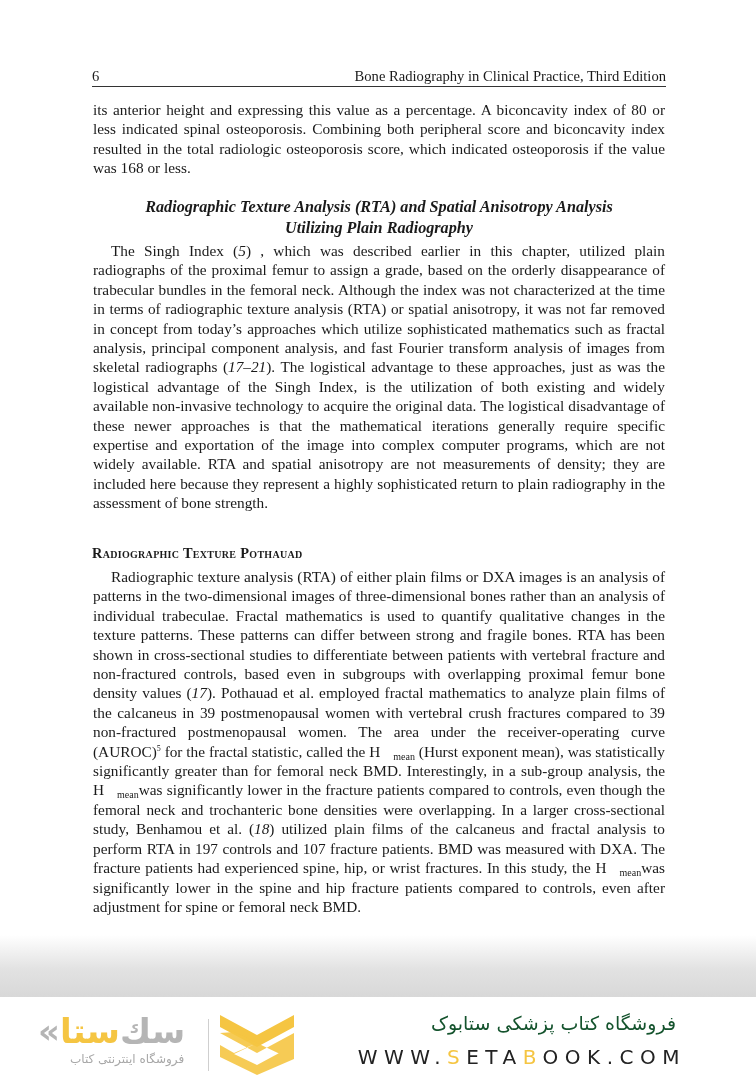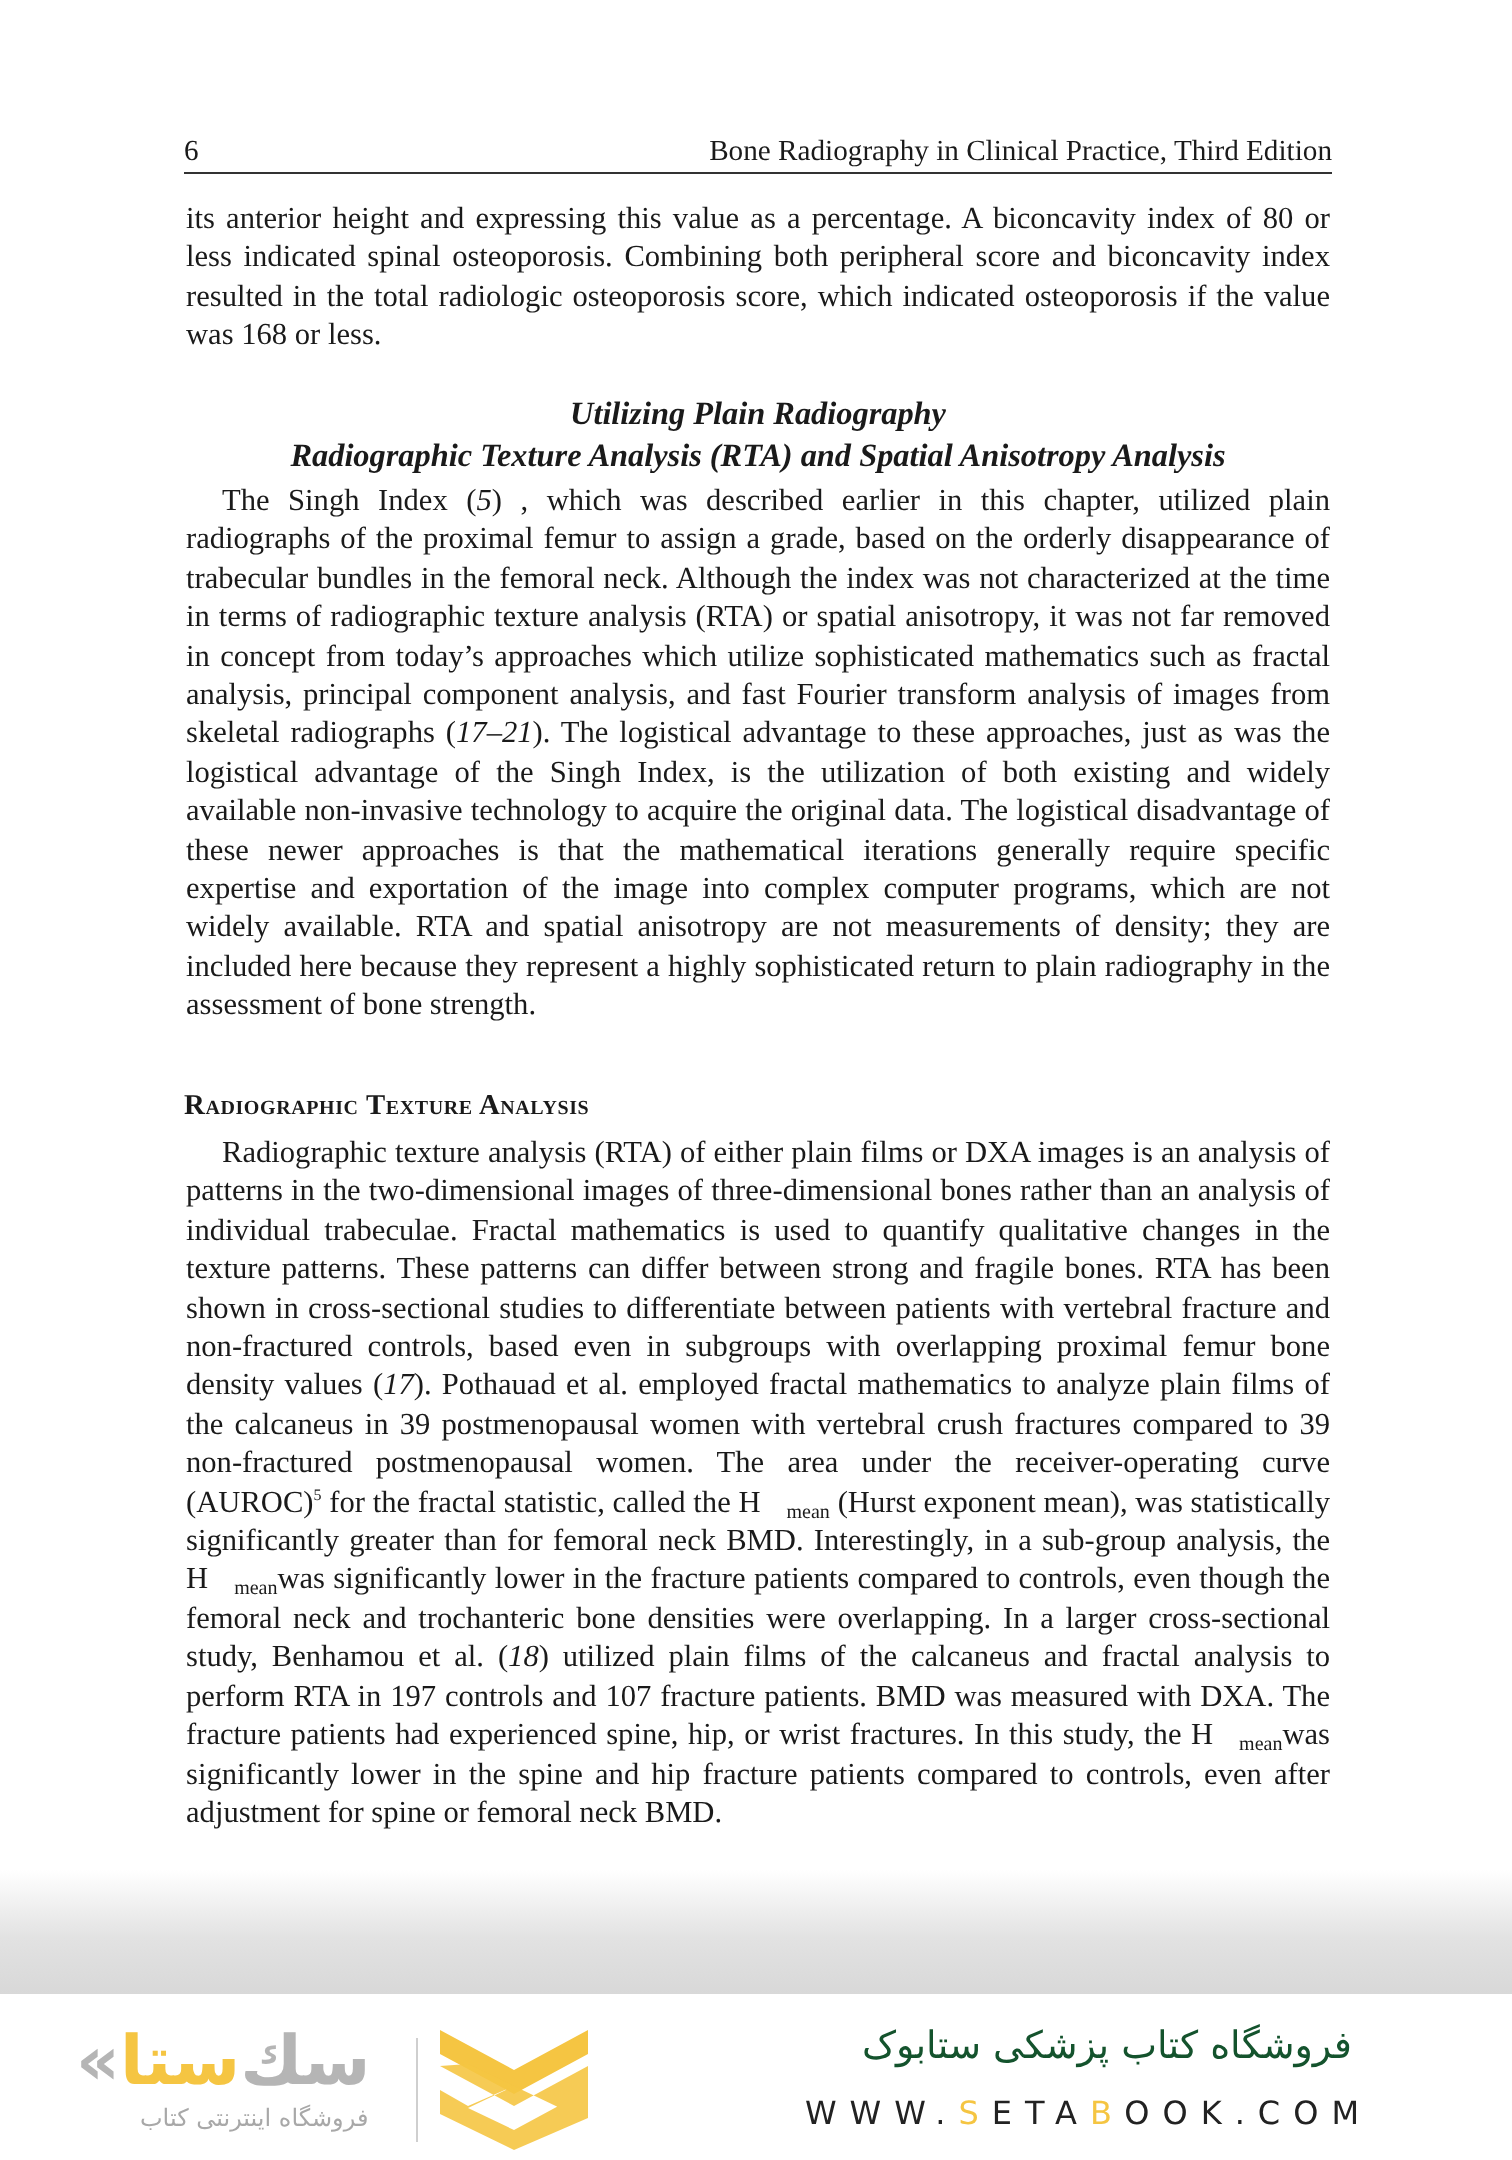--- a/index.html
+++ b/index.html
@@ -57,47 +57,47 @@
     font-size: 12px; color: #a8a8a8; direction: rtl; line-height: 16px; text-align: right;
   }
   .logo-divider { position: absolute; left: 178px; top: 8px; width: 1px; height: 52px; background: #cfcfcf; }
   .logo-chevrons { position: absolute; left: 190px; top: 4px; }
   .shop-name {
     position: absolute; right: 22px; top: 14px; direction: rtl;
     font-family: "DejaVu Sans", sans-serif; font-size: 19px; color: #14532d; line-height: 24px;
   }
   .shop-url {
     position: absolute; right: 12px; top: 46px;
-    font-family: "DejaVu Sans", sans-serif; font-size: 16px; letter-spacing: 6.5px; color: #222; line-height: 28px;
+    font-family: "DejaVu Sans", sans-serif; font-size: 20px; letter-spacing: 6.5px; color: #222; line-height: 28px;
   }
   .shop-url .y { color: #f5c542; }
 </style>
 </head>
 <body>
 
 <div class="page">
   <div class="running-head">
     <span class="pg">6</span>
     <span class="title">Bone Radiography in Clinical Practice, Third Edition</span>
   </div>
 
   <div class="body-text p1">
     <p>its anterior height and expressing this value as a percentage. A biconcavity index of 80 or less indicated spinal osteoporosis. Combining both peripheral score and biconcavity index resulted in the total radiologic osteoporosis score, which indicated osteoporosis if the value was 168 or less.</p>
   </div>
 
   <div class="heading">
+    <div>Radiographic Texture Analysis (RTA) and Spatial Anisotropy Analysis</div>
     <div>Utilizing Plain Radiography</div>
-    <div>Radiographic Texture Analysis (RTA) and Spatial Anisotropy Analysis</div>
   </div>
 
   <div class="body-text p2">
     <p class="indent"><span>The Singh Index (</span><i>5</i><span>) , which was described earlier in this chapter, utilized plain radiographs of the proximal femur to assign a grade, based on the orderly disappearance of trabecular bundles in the femoral neck. Although the index was not characterized at the time in terms of radiographic texture analysis (RTA) or spatial anisotropy, it was not far removed in concept from today’s approaches which utilize sophisticated mathematics such as fractal analysis, principal component analysis, and fast Fourier transform analysis of images from skeletal radiographs (</span><i>17–21</i><span>). The logistical advantage to these approaches, just as was the logistical advantage of the Singh Index, is the utilization of both existing and widely available non-invasive technology to acquire the original data. The logistical disadvantage of these newer approaches is that the mathematical iterations generally require specific expertise and exportation of the image into complex computer programs, which are not widely available. RTA and spatial anisotropy are not measurements of density; they are included here because they represent a highly sophisticated return to plain radiography in the assessment of bone strength.</span></p>
   </div>
 
-  <div class="sub-heading">Radiographic Texture Analysis</div>
+  <div class="sub-heading">Radiographic Texture Pothauad</div>
 
   <div class="body-text p3">
     <p class="indent"><span>Radiographic texture analysis (RTA) of either plain films or DXA images is an analysis of patterns in the two-dimensional images of three-dimensional bones rather than an analysis of individual trabeculae. Fractal mathematics is used to quantify qualitative changes in the texture patterns. These patterns can differ between strong and fragile bones. RTA has been shown in cross-sectional studies to differentiate between patients with vertebral fracture and non-fractured controls, based even in subgroups with overlapping proximal femur bone density values (</span><i>17</i><span>). Pothauad et al. employed fractal mathematics to analyze plain films of the calcaneus in 39 postmenopausal women with vertebral crush fractures compared to 39 non-fractured postmenopausal women. The area under the receiver-operating curve (AUROC)</span><sup>5</sup><span> for the fractal statistic, called the H</span><sub>mean</sub><span> (Hurst exponent mean), was statistically significantly greater than for femoral neck BMD. Interestingly, in a sub-group analysis, the H</span><sub>mean</sub><span>was significantly lower in the fracture patients compared to controls, even though the femoral neck and trochanteric bone densities were overlapping. In a larger cross-sectional study, Benhamou et al. (</span><i>18</i><span>) utilized plain films of the calcaneus and fractal analysis to perform RTA in 197 controls and 107 fracture patients. BMD was measured with DXA. The fracture patients had experienced spine, hip, or wrist fractures. In this study, the H</span><sub>mean</sub><span>was significantly lower in the spine and hip fracture patients compared to controls, even after adjustment for spine or femoral neck BMD.</span></p>
   </div>
 </div>
 
 <div class="fade"></div>
 <div class="cut-footnote">&nbsp;</div>
 
 <div class="banner">

